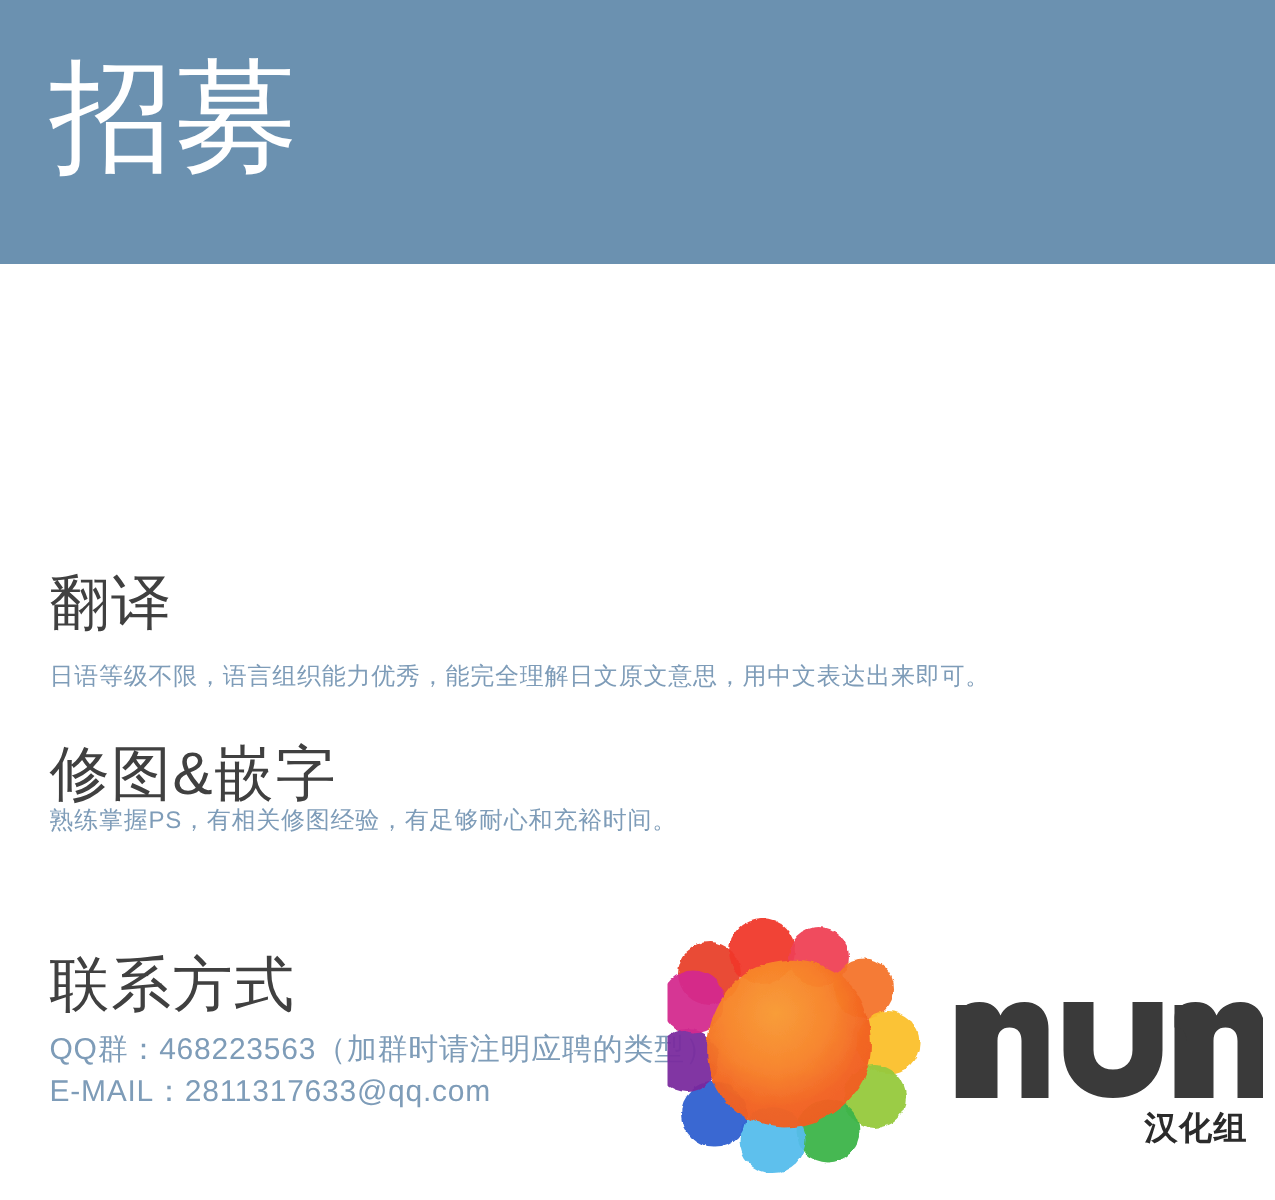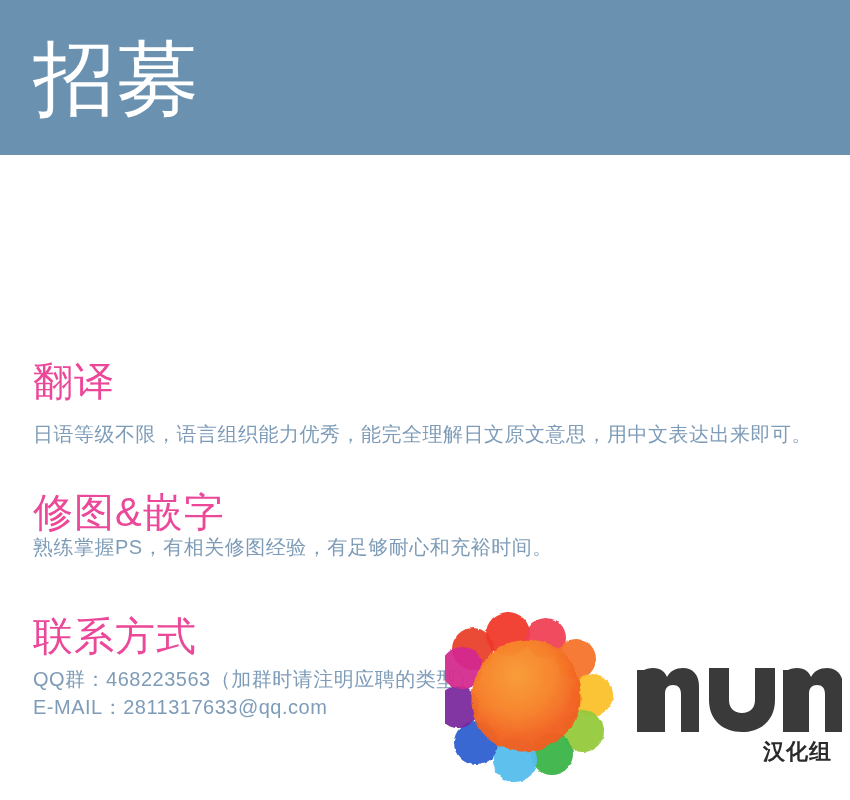--- a/index.html
+++ b/index.html
@@ -11,21 +11,21 @@
     height: 800px;
     background: #ffffff;
     font-family: "Liberation Sans", "DejaVu Sans", sans-serif;
     overflow: hidden;
     position: relative;
   }
 
   
   .header-band {
     width: 850px;
-    height: 155px;
+    height: 176px;
     background: #6b91b0;
     position: relative;
   }
   .header-title {
     position: absolute;
     left: 33px;
     top: 38px;
     font-size: 82px;
     line-height: 1.0;
     color: #ffffff;
@@ -40,39 +40,39 @@
     padding: 0;
   }
   .section {
     position: absolute;
     left: 33px;
     width: 790px;
   }
   .section-title {
     font-size: 40px;
     line-height: 1.05;
-    color: #ec4899;
+    color: #404040;
     font-weight: 400;
     letter-spacing: 1px;
     margin: 0;
     white-space: nowrap;
   }
   .section-body {
-    font-size: 20px;
+    font-size: 16px;
     line-height: 1.4;
     color: #7e9cb8;
     margin: 0;
     letter-spacing: 0.5px;
     white-space: nowrap;
   }
 
   #sec-translate   { top: 205px; }
   #sec-translate .section-body { margin-top: 18px; }
 
-  #sec-retouch     { top: 336px; }
+  #sec-retouch     { top: 319px; }
   #sec-retouch .section-body { margin-top: 0; }
 
   #sec-contact     { top: 460px; }
   #sec-contact .contact-list { margin-top: 8px; }
   .contact-line {
     font-size: 20px;
     line-height: 1.42;
     color: #7e9cb8;
     letter-spacing: 0.5px;
     white-space: nowrap;

